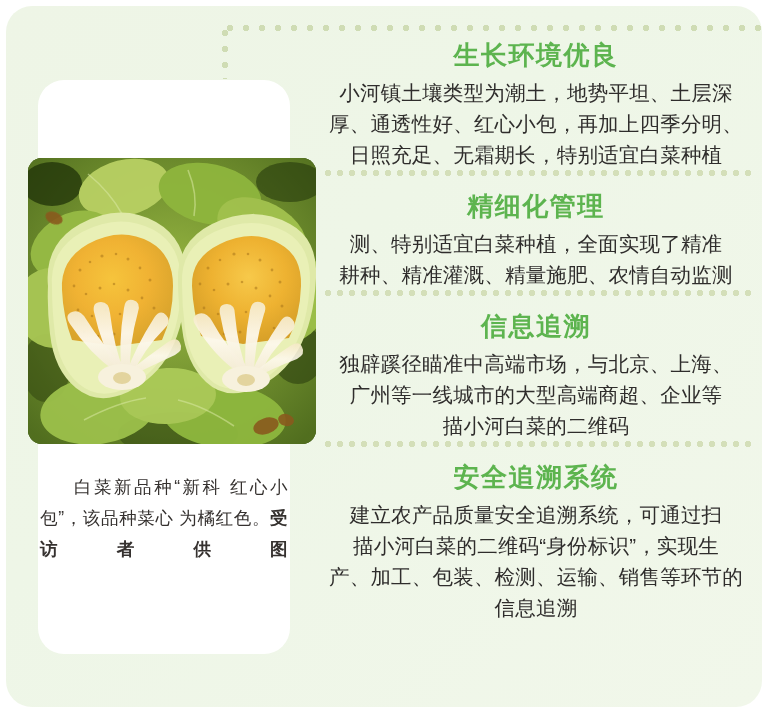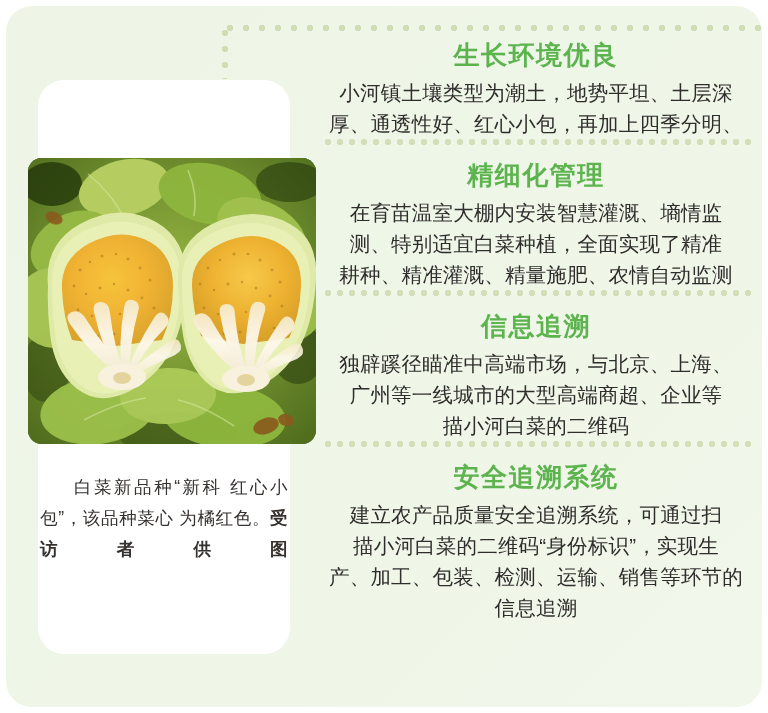--- a/index.html
+++ b/index.html
@@ -292,27 +292,27 @@
     </div>
   </div>
 
   <div id="sections">
 
     <div class="section">
       <h2 class="section-title">生长环境优良</h2>
       <p class="section-body">
         <span class="ln">小河镇土壤类型为潮土，地势平坦、土层深</span>
         <span class="ln">厚、通透性好、红心小包，再加上四季分明、</span>
+        <span class="ln">日照充足、无霜期长，特别适宜白菜种植</span>
       </p>
     </div>
 
     <div class="section">
       <h2 class="section-title">精细化管理</h2>
       <p class="section-body">
-        <span class="ln">在育苗温室大棚内安装智慧灌溉、墒情监</span>
         <span class="ln">测、特别适宜白菜种植，全面实现了精准</span>
         <span class="ln">耕种、精准灌溉、精量施肥、农情自动监测</span>
       </p>
     </div>
 
     <div class="section">
       <h2 class="section-title">信息追溯</h2>
       <p class="section-body">
         <span class="ln">独辟蹊径瞄准中高端市场，与北京、上海、</span>
         <span class="ln">广州等一线城市的大型高端商超、企业等</span>

